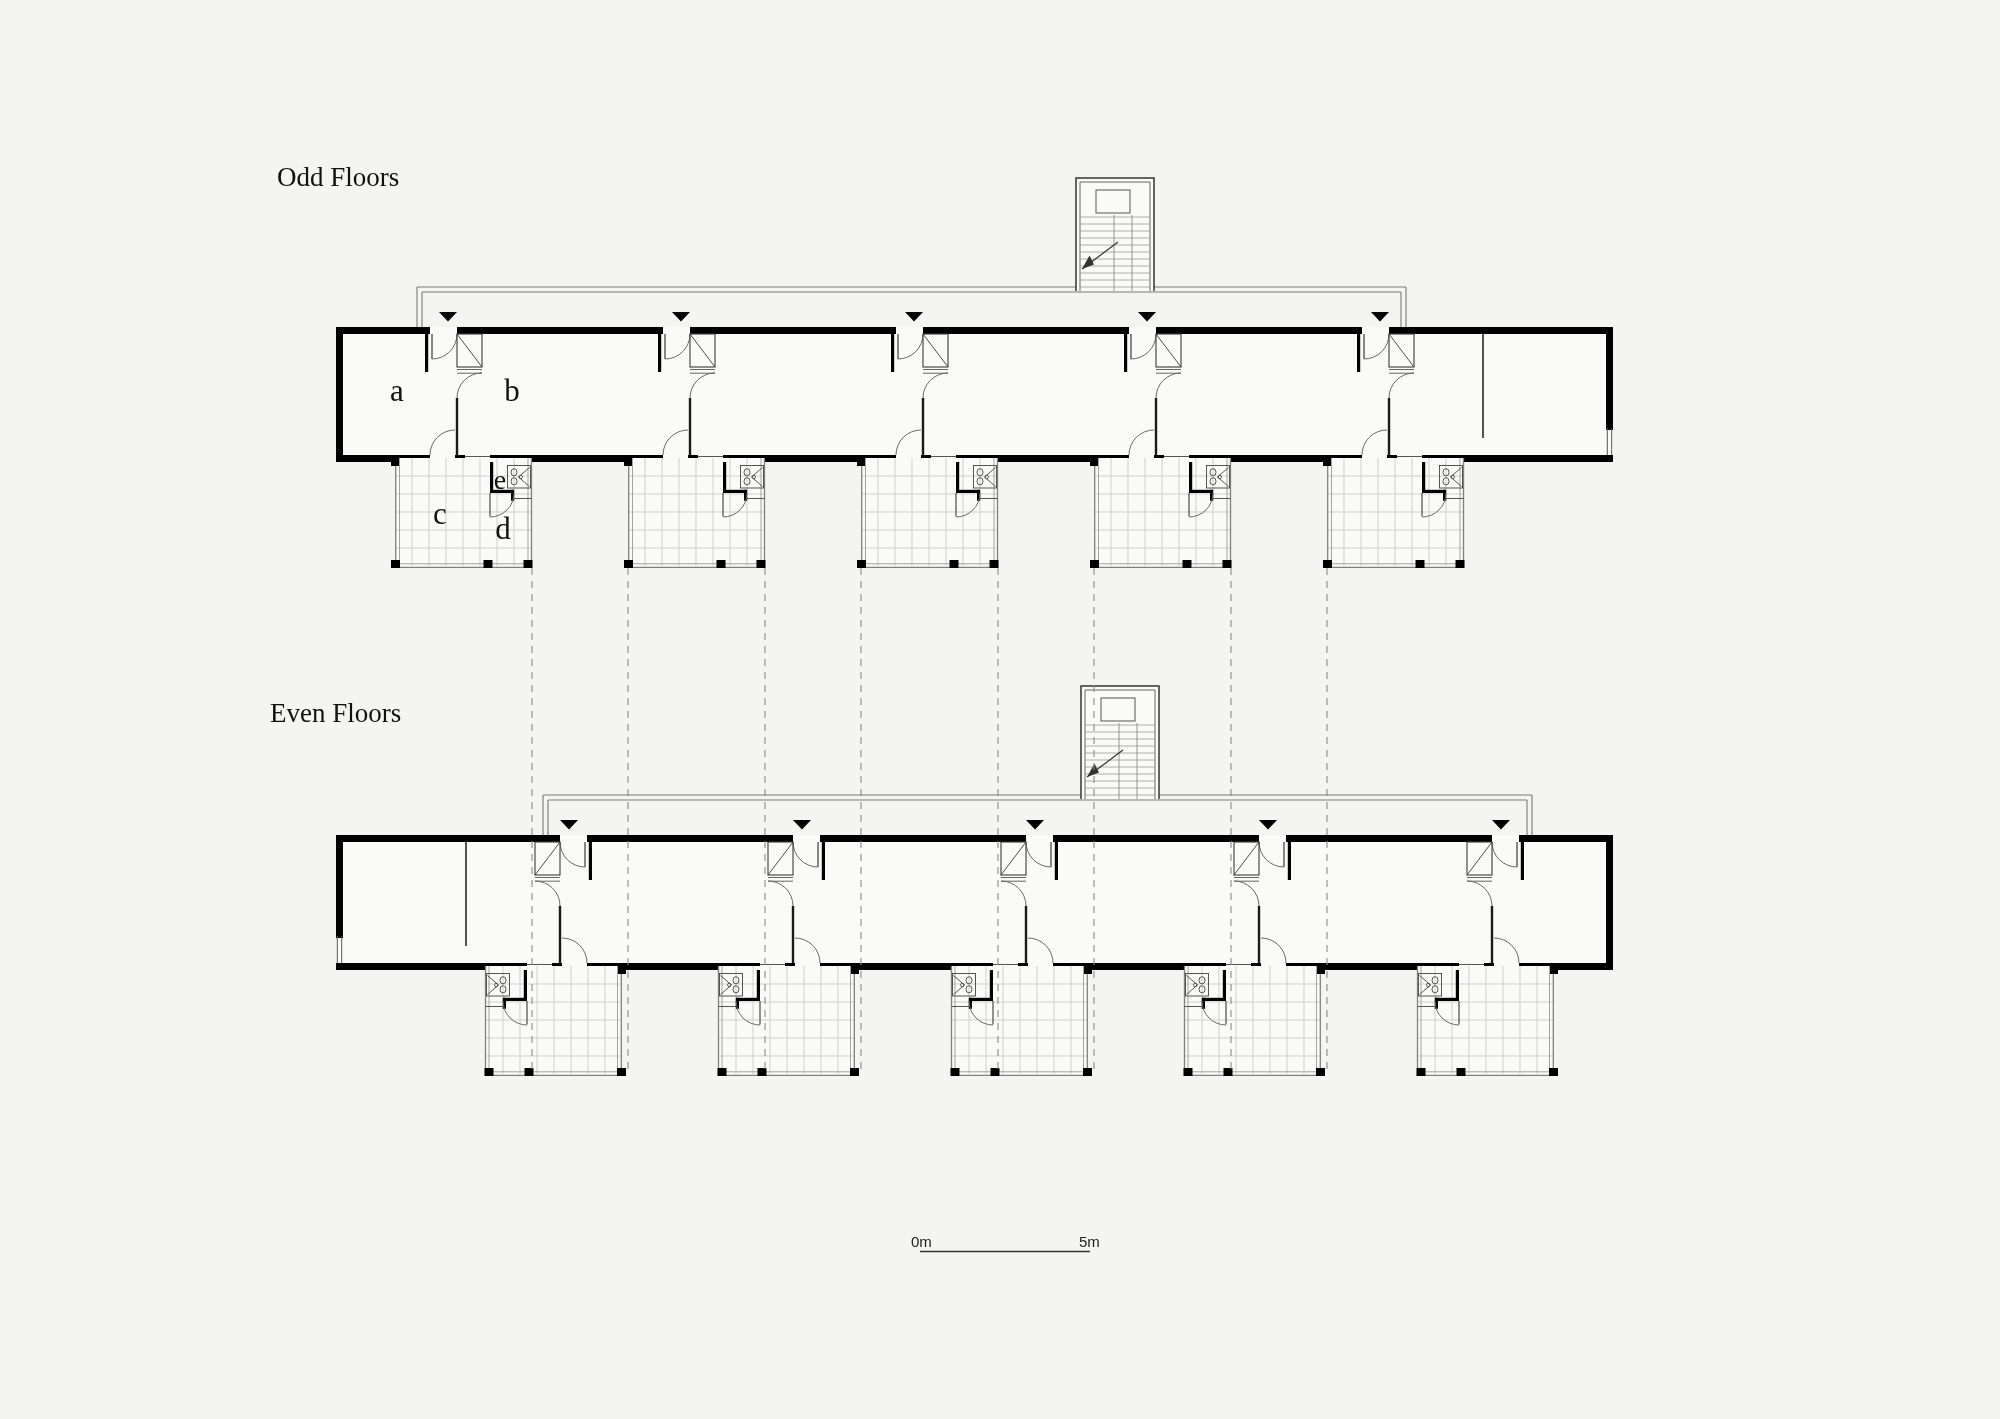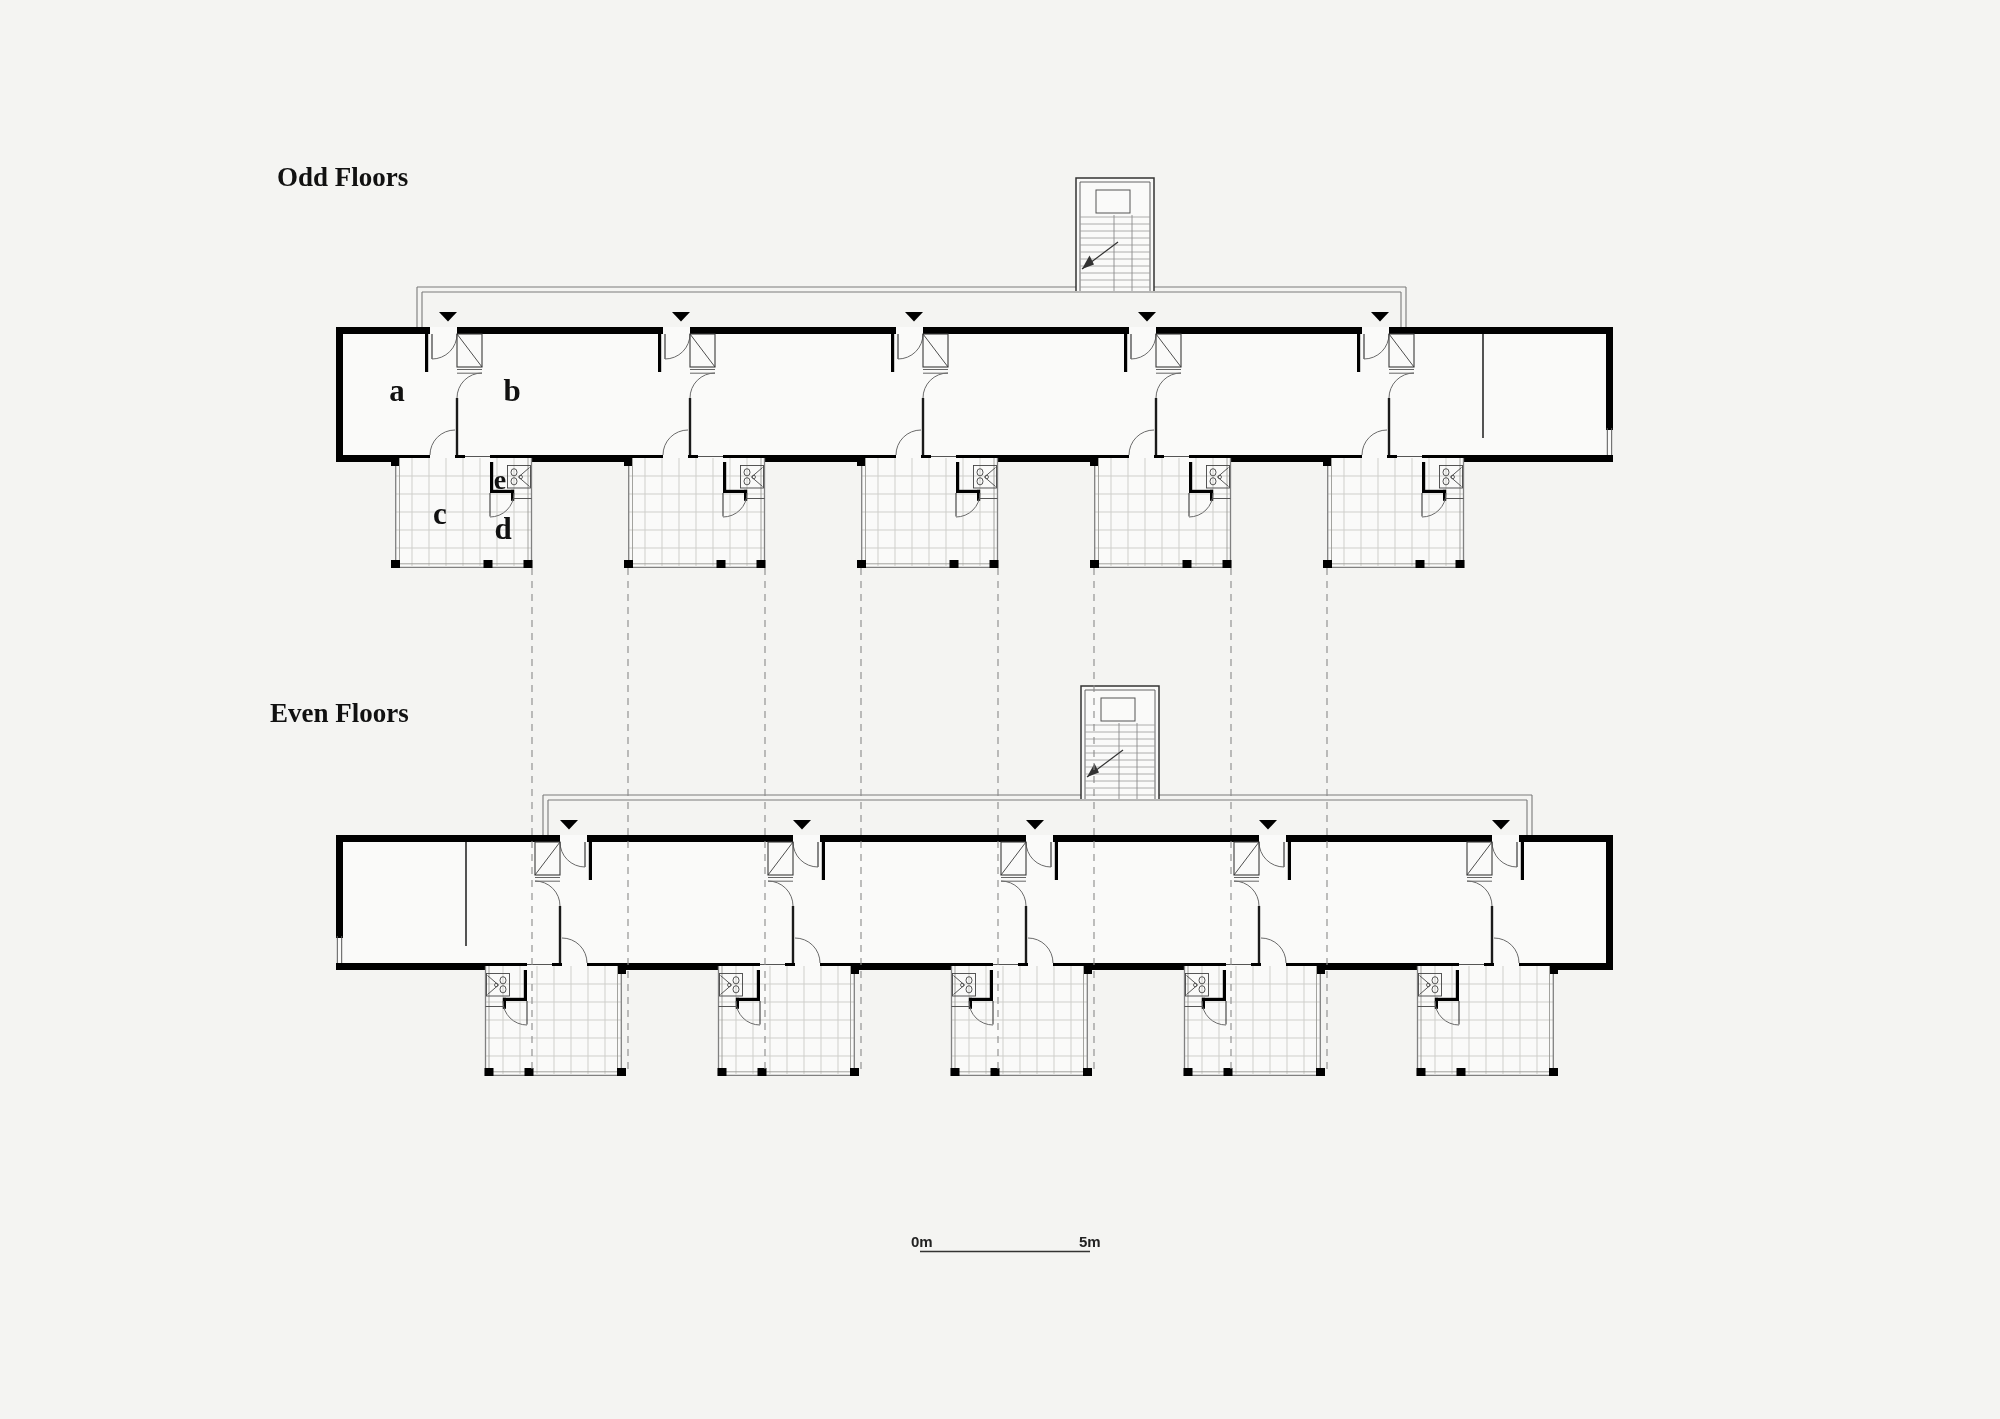--- a/index.html
+++ b/index.html
@@ -6,21 +6,20 @@
     margin: 0;
     padding: 0;
     background: #f4f4f2;
   }
   .canvas {
     position: relative;
     width: 2000px;
     height: 1419px;
     background: #f4f4f2;
     overflow: hidden;
-    font-weight: bold;
   }
   svg { display: block; }
   .title-text {
     font-family: "Liberation Serif", "DejaVu Serif", serif;
     font-size: 27px;
     fill: #111;
   }
   .room-label {
     font-family: "Liberation Serif", "DejaVu Serif", serif;
     font-size: 31px;

